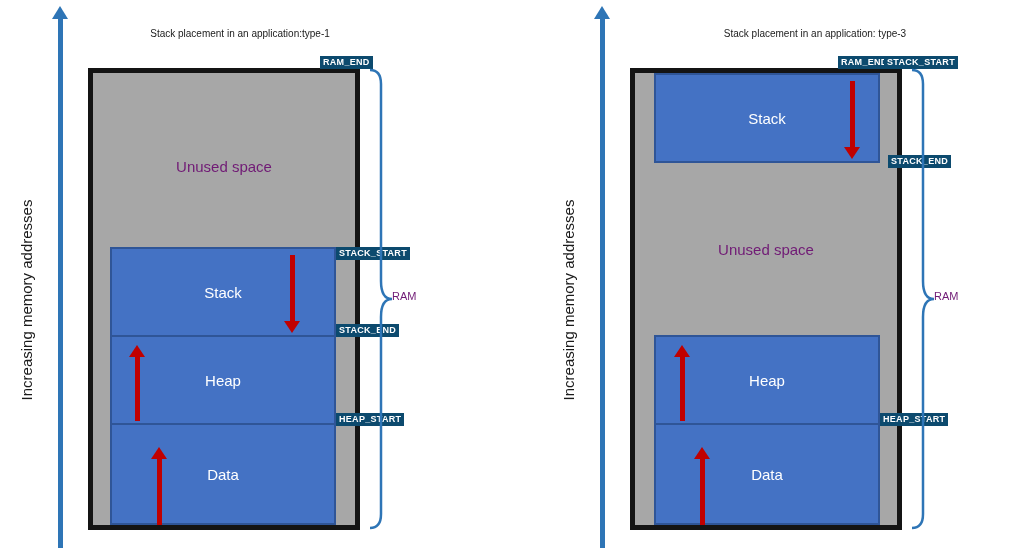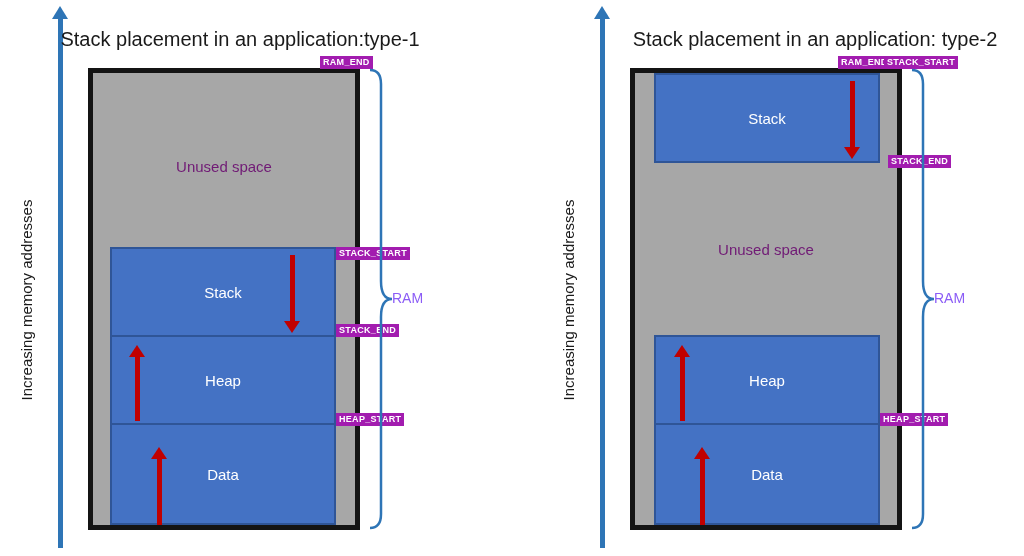--- a/index.html
+++ b/index.html
@@ -18,21 +18,21 @@
     display:flex; flex-direction:column; align-items:center; }
   .axis-arrow .head { width:0; height:0;
     border-left:8px solid transparent; border-right:8px solid transparent;
     border-bottom:13px solid #2e75b6; }
   .axis-arrow .shaft { width:5px; flex:1; background:#2e75b6; }
 
   .axis-label { position:absolute; left:-82px; top:290px; width:220px; height:20px;
     text-align:center; font-size:15px; color:#1a1a1a;
     transform:rotate(-90deg); }
 
-  .title { position:absolute; top:28px; height:22px; font-size:20px; color:#1a1a1a;
+  .title { position:absolute; top:28px; height:22px; font-size:10px; color:#1a1a1a;
     text-align:center; }
   #diagram-1 .title { left:55px; width:370px; }
   #diagram-2 .title { left:88px; width:370px; }
 
   .ram-box { position:absolute; left:88px; top:68px; width:272px; height:462px;
     background:#a7a7a7; border:5px solid #141414; }
 
   .section { position:absolute; background:#4472c4; border:2px solid #2f5597;
     display:flex; align-items:center; justify-content:center;
     color:#ffffff; font-size:15px; }
@@ -51,26 +51,26 @@
   .arrow-red { position:absolute; width:16px;
     display:flex; flex-direction:column; align-items:center; }
   .arrow-red .shaft { width:5px; flex:1; background:#c00000; }
   .arrow-red .head { width:0; height:0;
     border-left:8px solid transparent; border-right:8px solid transparent; }
   .arrow-red.up .head   { border-bottom:12px solid #c00000; order:0; }
   .arrow-red.up .shaft  { order:1; }
   .arrow-red.down .shaft{ order:0; }
   .arrow-red.down .head { border-top:12px solid #c00000; order:1; }
 
-  .badge { position:absolute; background:#a21caf; color:#ffffff;
+  .badge { position:absolute; background:#0c4a6e; color:#ffffff;
     font-size:9px; font-weight:bold; letter-spacing:0.3px;
     padding:2px 3px; line-height:1; white-space:nowrap; }
 
   .brace { position:absolute; left:368px; top:68px; }
-  .ram-label { position:absolute; left:392px; top:290px; font-size:14px; color:#8b5cf6; }
+  .ram-label { position:absolute; left:392px; top:290px; font-size:11px; color:#701a75; }
 </style>
 </head>
 <body>
 
 <div class="diagram" id="diagram-1">
 
   <div class="axis-arrow">
     <div class="head"></div>
     <div class="shaft"></div>
   </div>
@@ -118,21 +118,21 @@
 </div>
 
 <div class="diagram" id="diagram-2">
 
   <div class="axis-arrow">
     <div class="head"></div>
     <div class="shaft"></div>
   </div>
   <div class="axis-label">Increasing memory addresses</div>
 
-  <div class="title">Stack placement in an application: type-2</div>
+  <div class="title">Stack placement in an application: type-3</div>
 
   <div class="ram-box"></div>
 
   <div class="section sec-stack-2">
     <span>Stack</span>
     <div class="arrow-red down" style="left:188px; top:6px; height:78px;">
       <div class="shaft"></div>
       <div class="head"></div>
     </div>
   </div>

